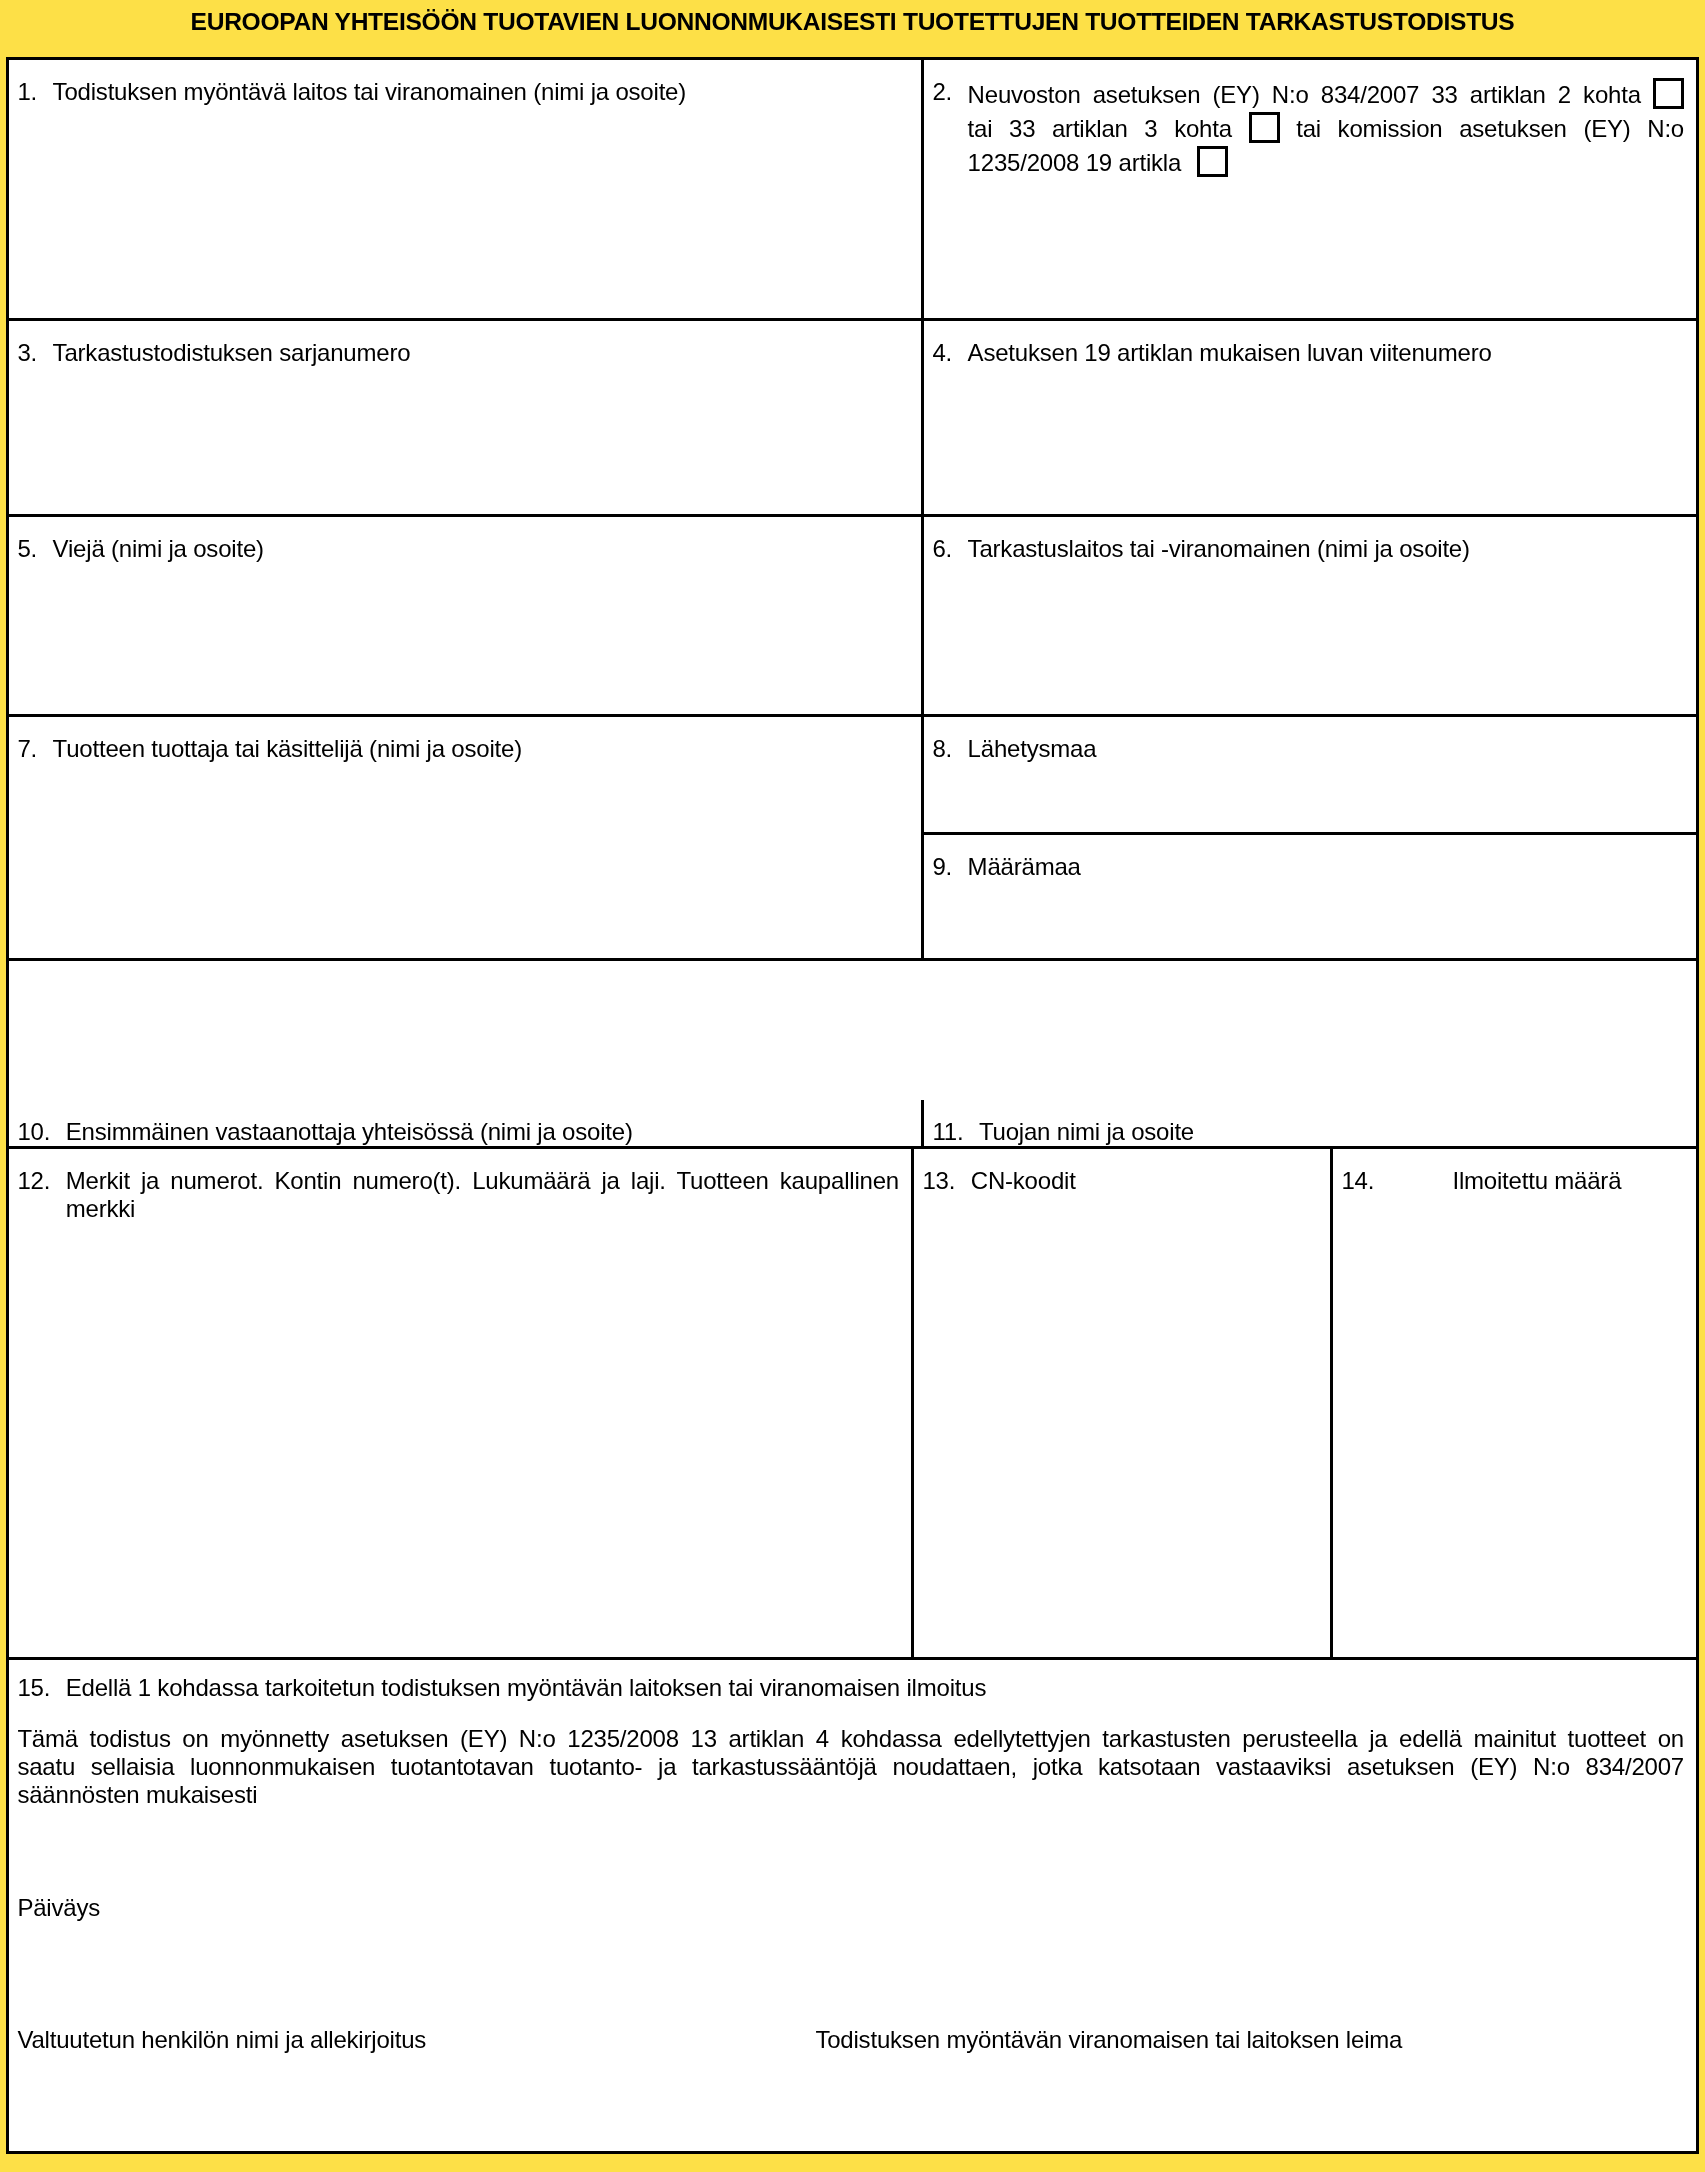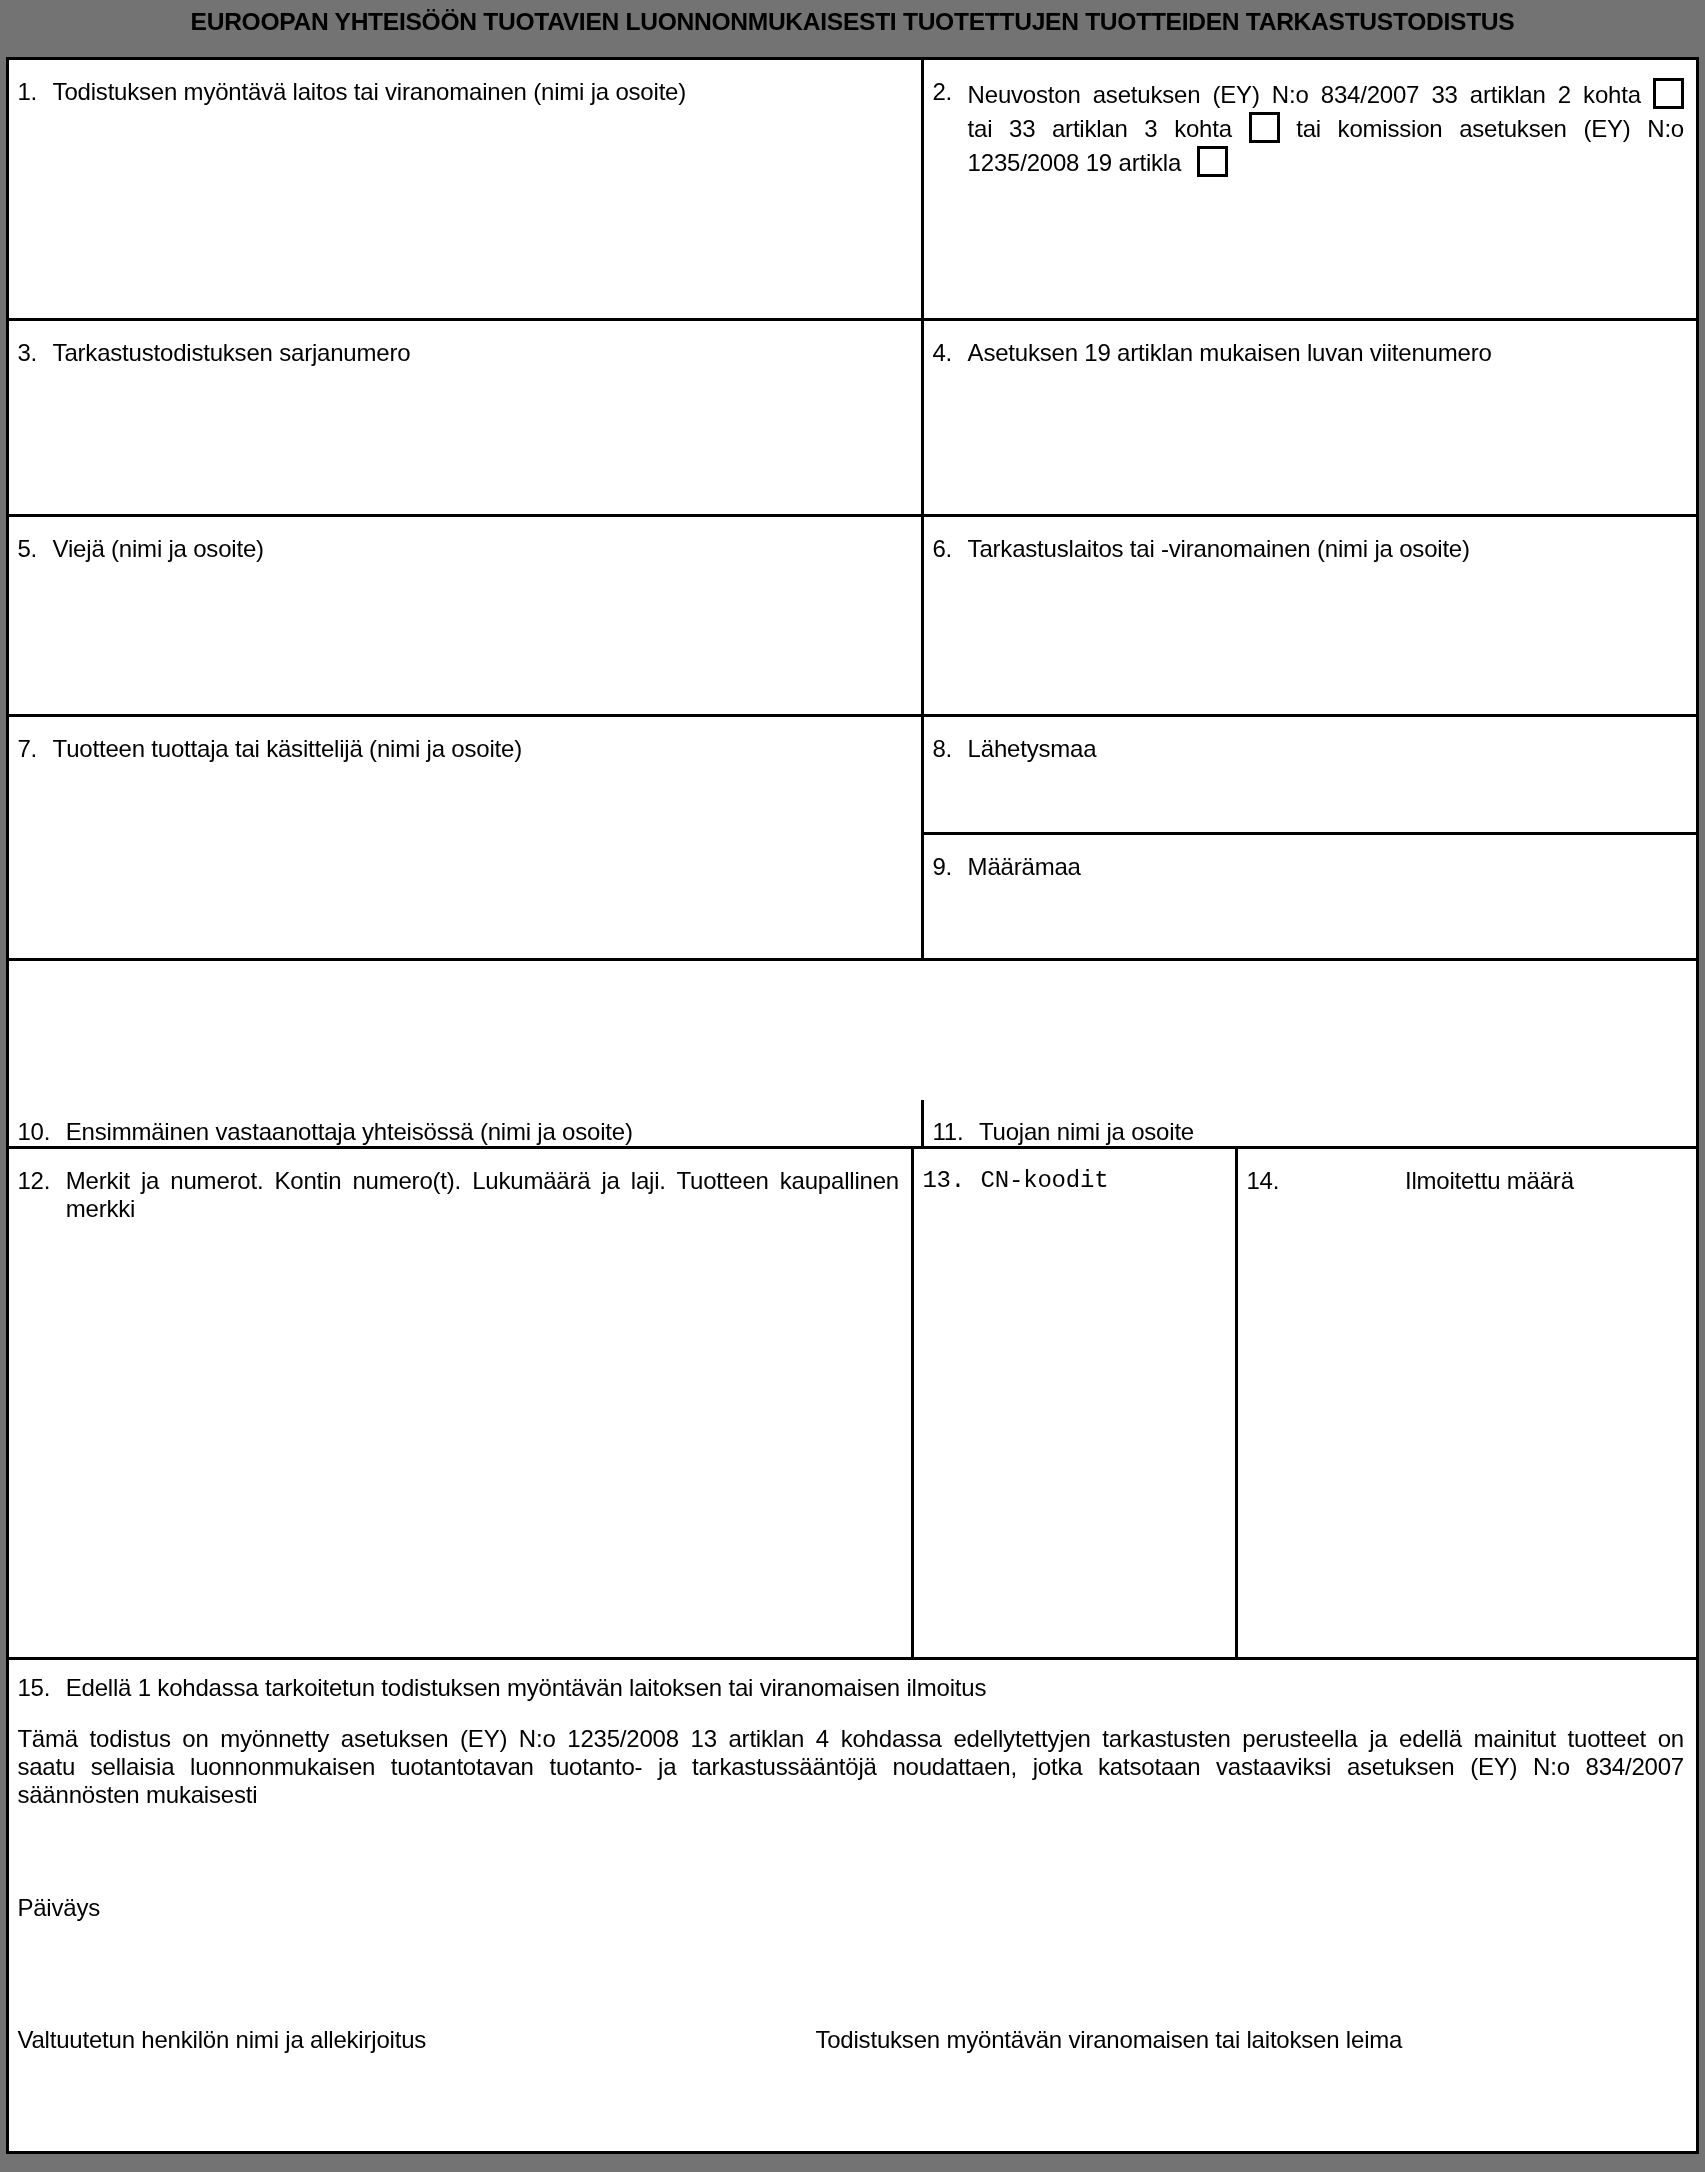--- a/index.html
+++ b/index.html
@@ -1,17 +1,17 @@
 <!DOCTYPE html>
 <html style="font-size:9.6px"><head>
 <meta charset="utf-8">
 <style>
   html,body { margin:0; padding:0; background:#ffffff; }
   .page {
-    position:relative; width:1705px; height:2172px; background:#737373;
+    position:relative; width:1705px; height:2172px; background:#fde047;
     font-family:"Liberation Sans","DejaVu Sans",sans-serif; color:#000;
     font-size:24px; letter-spacing:-0.2px;
   }
   .doc-title {
     position:absolute; top:7.2px; left:0; width:100%;
     text-align:center; font-weight:bold; font-size:24.6px; letter-spacing:-0.3px;
     line-height:30px;
   }
   .form-table {
     position:absolute; left:6px; top:57px; width:1693px;
@@ -22,21 +22,21 @@
   .r1 { height:261px; } .r2 { height:196px; } .r3 { height:200px; }
   .r4 { height:244px; } .r5 { height:188px;align-items:flex-end; } .r6 { height:511px; }
   .r7 { height:491px; }
   .cell { box-sizing:border-box; padding:18px 12px 0 8.4px; }
   .cell-l { width:915px; border-right:3px solid #000; }
   .cell-r { flex:1; }
   .col89 { flex:1; display:flex; flex-direction:column; padding:0; }
   .cell-8 { height:118px; border-bottom:3px solid #000; box-sizing:border-box; padding:18px 12px 0 8.4px; }
   .cell-9 { flex:1; padding:18px 12px 0 8.4px; }
   .cell-12 { width:905px; border-right:3px solid #000; }
-  .cell-13 { width:324px; border-right:3px solid #000;font-family:Liberation Mono, monospace; }
+  .cell-13 { width:419px; border-right:3px solid #000; }
   .cell-14 { flex:1;text-align:center; }
   .lbl { display:flex; line-height:28px; }
   .num { flex:none; margin-right:15.6px; white-space:nowrap; }
   .txt { flex:1; }
   .jline { text-align:justify; text-align-last:justify; }
   .c2line { line-height:34px; }
   .cb {
     display:inline-block; width:31px; height:31px;
     border:3.6px solid #000; box-sizing:border-box;
     vertical-align:-6px; background:#fff;

